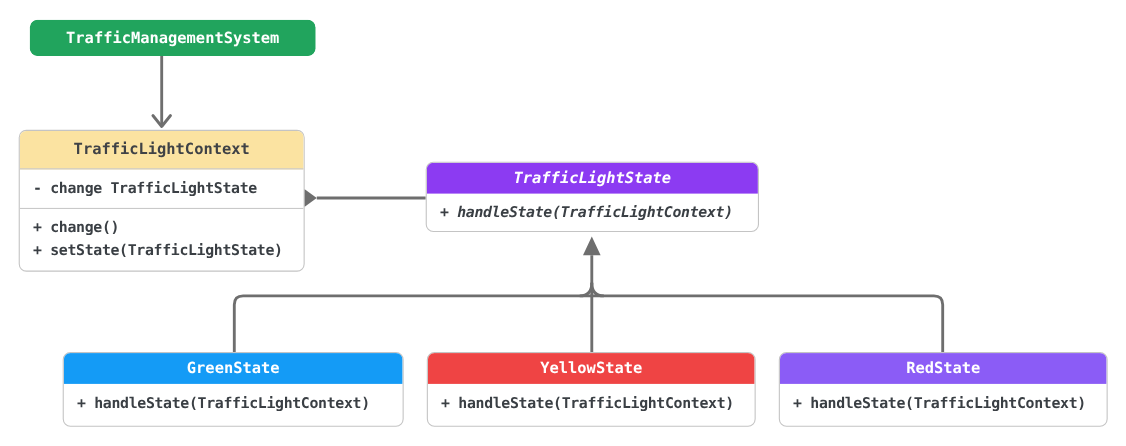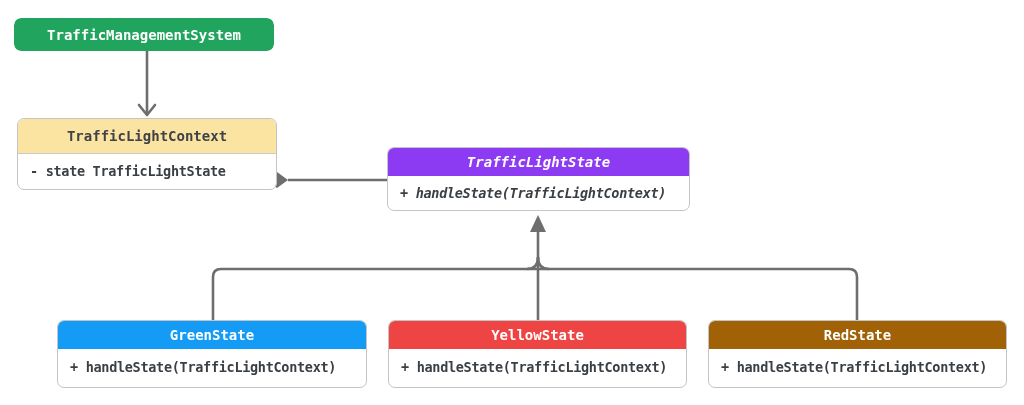--- a/index.html
+++ b/index.html
@@ -35,21 +35,21 @@
     height:21px;line-height:21px;
     padding:0 12px;
     font-size:13.5px;font-weight:700;
     letter-spacing:-0.3px;
     color:#3a3f44;
     white-space:pre;
   }
   .row.ital{font-style:italic;}
 
   
-  .n-system {left:14px; top:18px;  width:260px; height:33px;}
+  .n-system {left:27px; top:18px;  width:260px; height:33px;}
   .n-system .hdr{height:100%;border-radius:7px;}
   .n-context{left:17px; top:118px; width:260px;}
   .n-context .hdr{height:35px;border-bottom:1px solid #c9c9c9;}
   .n-state  {left:387px;top:147px; width:303px;}
   .n-state  .hdr{height:28px;}
   .n-state  .sec{padding:7px 0 6px 0;}
   .n-green  {left:57px; top:320px; width:310px;}
   .n-yellow {left:388px;top:320px; width:299px;}
   .n-red    {left:708px;top:320px; width:299px;}
   .n-green .hdr,.n-yellow .hdr,.n-red .hdr{height:28px;}
@@ -81,21 +81,25 @@
     </g>
   </svg>
 
   <div class="node headless n-system">
     <div class="hdr" style="background-color: rgb(33, 164, 93);">TrafficManagementSystem</div>
   </div>
 
   <div class="node n-context">
     <div class="hdr dark" style="background-color: rgb(251, 227, 161);">TrafficLightContext</div>
     <div class="sec">
-      <div class="row">- state TrafficLightState</div>
+      <div class="row">- change TrafficLightState</div>
+    </div>
+    <div class="sec">
+      <div class="row">+ change()</div>
+      <div class="row">+ setState(TrafficLightState)</div>
     </div>
   </div>
 
   <div class="node n-state">
     <div class="hdr ital" style="background-color: rgb(140, 59, 242);">TrafficLightState</div>
     <div class="sec">
       <div class="row ital">+ handleState(TrafficLightContext)</div>
     </div>
   </div>
 
@@ -107,19 +111,19 @@
   </div>
 
   <div class="node n-yellow">
     <div class="hdr" style="background-color: #ef4444;">YellowState</div>
     <div class="sec">
       <div class="row">+ handleState(TrafficLightContext)</div>
     </div>
   </div>
 
   <div class="node n-red">
-    <div class="hdr" style="background-color: #a16207;">RedState</div>
+    <div class="hdr" style="background-color: #8b5cf6;">RedState</div>
     <div class="sec">
       <div class="row">+ handleState(TrafficLightContext)</div>
     </div>
   </div>
 
 </div>
 
 </body></html>

